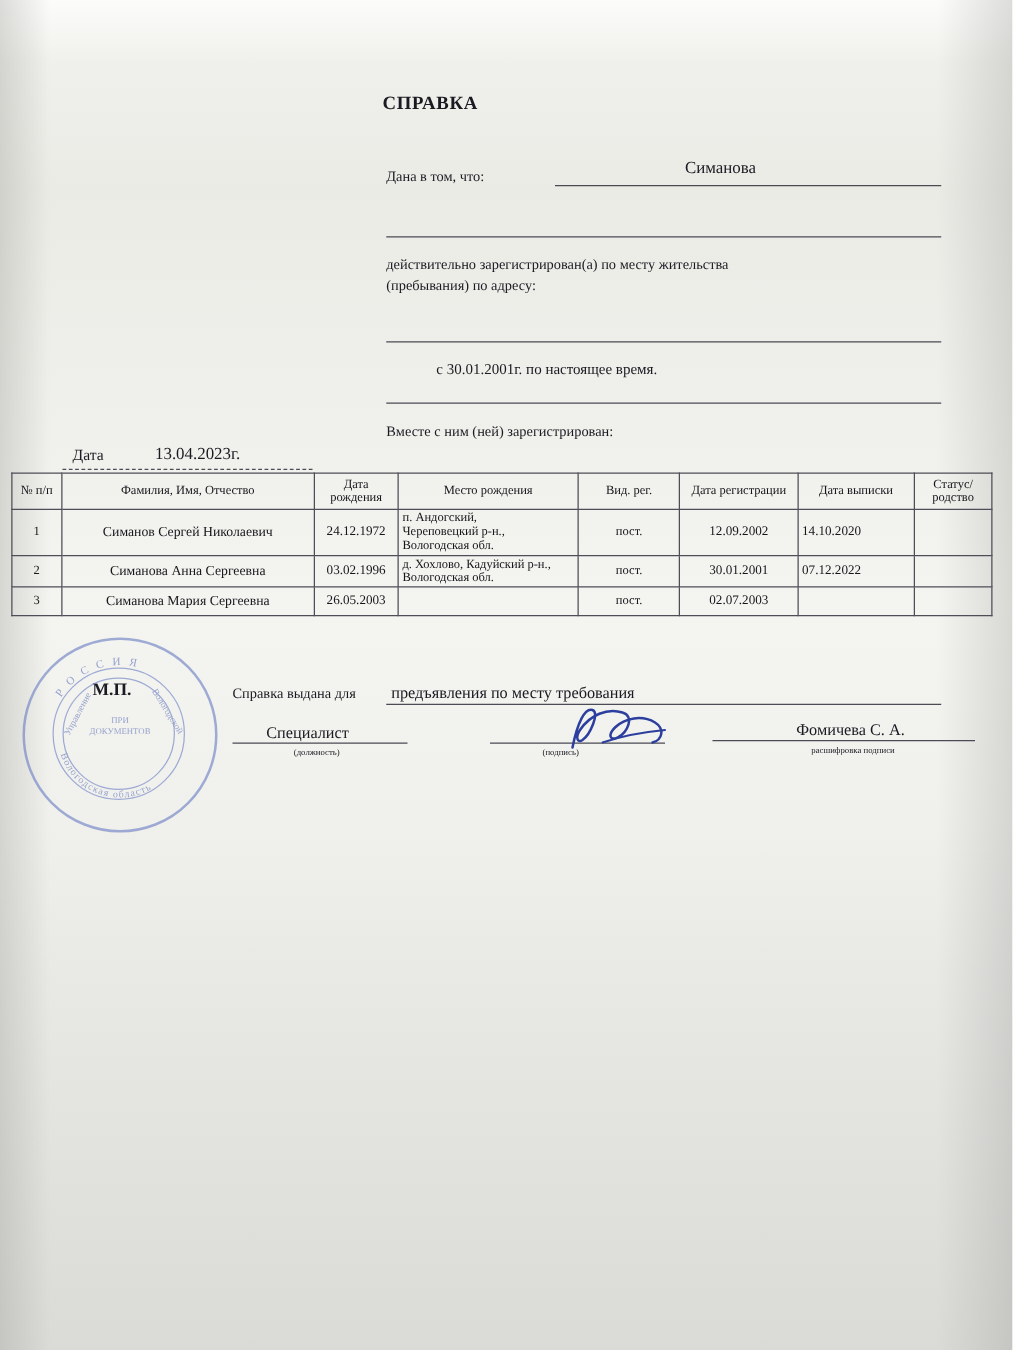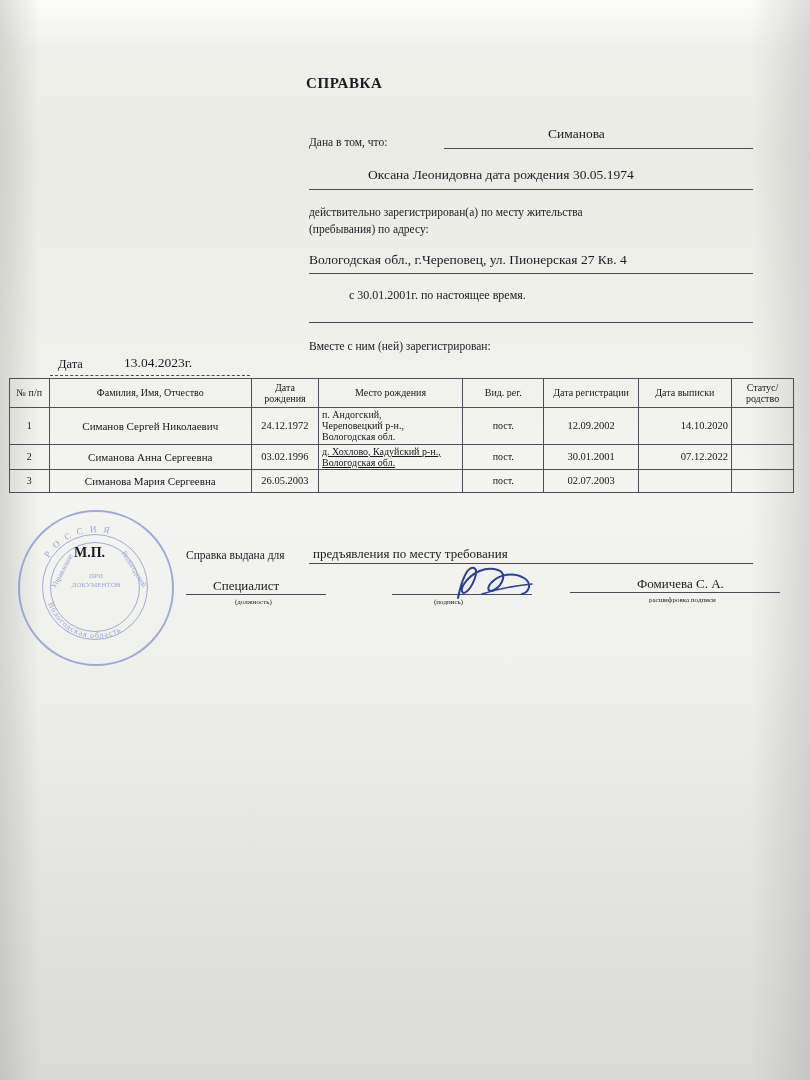--- a/index.html
+++ b/index.html
@@ -113,21 +113,21 @@
     font-size: 10px;
     height: 26px;
   }
   table.reg td { height: 20px; }
   .c-num    { width: 36px;  text-align: center; }
   .c-fio    { width: 215px; text-align: center; font-size: 11px; }
   .c-birth  { width: 62px;  text-align: center; font-size: 10.5px; }
   .c-place  { width: 148px; text-align: left; font-size: 10px; padding-left: 4px; }
   .c-vid    { width: 82px;  text-align: center; font-size: 10px; }
   .c-reg    { width: 92px;  text-align: center; font-size: 10.5px; }
-  .c-vyp    { width: 92px;  text-align: right; font-size: 10.5px; }
+  .c-vyp    { width: 92px;  text-align: left; font-size: 10.5px; }
   .c-status { width: 58px;  text-align: center; font-size: 9.5px; }
 
   .note {
     position: absolute;
     left: 186px; top: 512px;
     font-size: 11px;
   }
 
   .issued-lbl { left: 186px; top: 549px; font-size: 11.5px; }
   .issued-val { left: 313px; top: 546px; font-size: 13px; }
@@ -196,27 +196,25 @@
 
 <div class="doc">
 
   <div class="title">СПРАВКА</div>
 
   <div class="lbl" style="left:309px; top:136px;">Дана в том, что:</div>
   <div class="rule" style="left:444px; top:148px; width:309px;"></div>
   <div class="val name1">Симанова</div>
 
   <div class="rule" style="left:309px; top:189px; width:444px;"></div>
-  <div class="val name2">Оксана Леонидовна дата рождения 30.05.1974</div>
 
   <div class="lbl" style="left:309px; top:206px;">действительно зарегистрирован(а) по месту жительства</div>
   <div class="lbl" style="left:309px; top:223px;">(пребывания) по адресу:</div>
 
   <div class="rule" style="left:309px; top:273px; width:444px;"></div>
-  <div class="val addr">Вологодская обл., г.Череповец, ул. Пионерская 27 Кв. 4</div>
 
   <div class="val since">с 30.01.2001г. по настоящее время.</div>
 
   <div class="rule" style="left:309px; top:322px; width:444px;"></div>
   <div class="lbl together">Вместе с ним (ней) зарегистрирован:</div>
 
   <div class="lbl date-lbl">Дата</div>
   <div class="val date-val">13.04.2023г.</div>
   <div class="date-dash"></div>
 
@@ -243,21 +241,21 @@
 Вологодская обл.</td>
         <td class="c-vid">пост.</td>
         <td class="c-reg">12.09.2002</td>
         <td class="c-vyp">14.10.2020</td>
         <td class="c-status"></td>
       </tr>
       <tr style="height:24px;">
         <td class="c-num">2</td>
         <td class="c-fio">Симанова Анна Сергеевна</td>
         <td class="c-birth">03.02.1996</td>
-        <td class="c-place" style="white-space:pre-line;text-decoration:underline;">д. Хохлово, Кадуйский р-н.,
+        <td class="c-place" style="white-space:pre-line;">д. Хохлово, Кадуйский р-н.,
 Вологодская обл.</td>
         <td class="c-vid">пост.</td>
         <td class="c-reg">30.01.2001</td>
         <td class="c-vyp">07.12.2022</td>
         <td class="c-status"></td>
       </tr>
       <tr style="height:16px;">
         <td class="c-num">3</td>
         <td class="c-fio">Симанова Мария Сергеевна</td>
         <td class="c-birth">26.05.2003</td>

